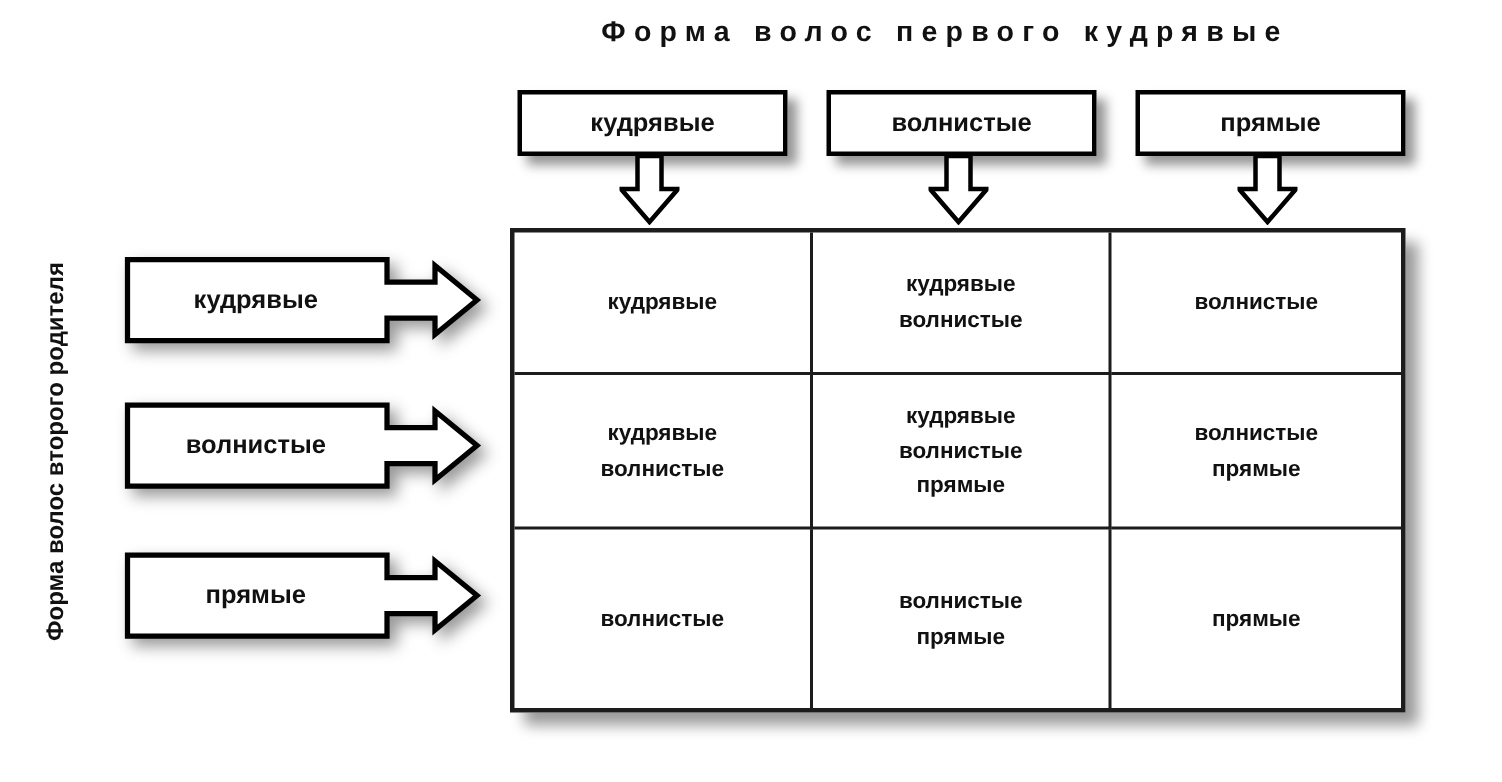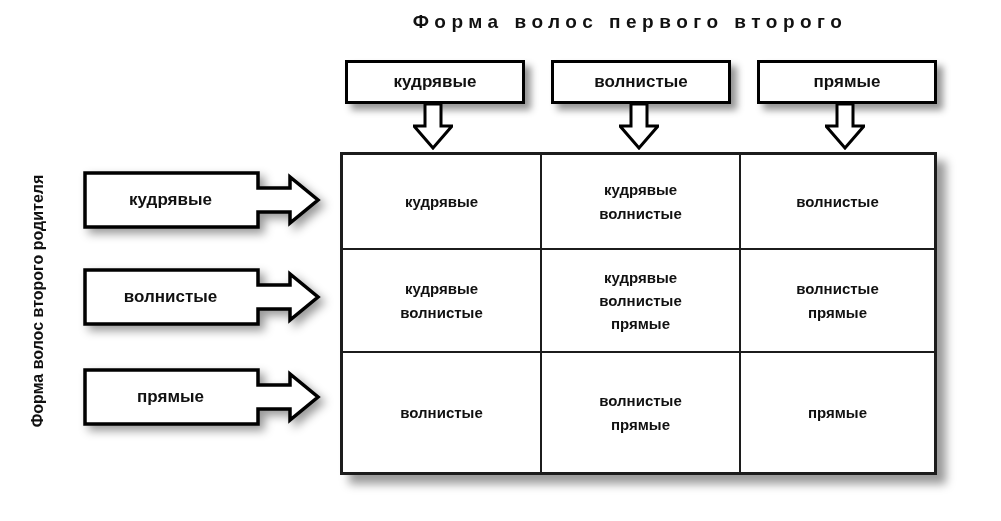--- a/index.html
+++ b/index.html
@@ -150,21 +150,21 @@
   }
   .cell.last-col { border-right: none; }
   .cell.last-row { border-bottom: none; }
   .cell-line { display: block; }
 </style>
 </head>
 <body>
 
 <div id="stage">
 
-  <div class="top-title">Форма волос первого второго</div>
+  <div class="top-title">Форма волос первого кудрявые</div>
 
   <div class="side-title-wrap">
     <div class="side-title">Форма волос второго родителя</div>
   </div>
 
   <div class="box col-head c0">кудрявые</div>
   <div class="box col-head c1">волнистые</div>
   <div class="box col-head c2">прямые</div>
 
   <div class="down-arrow a0">

